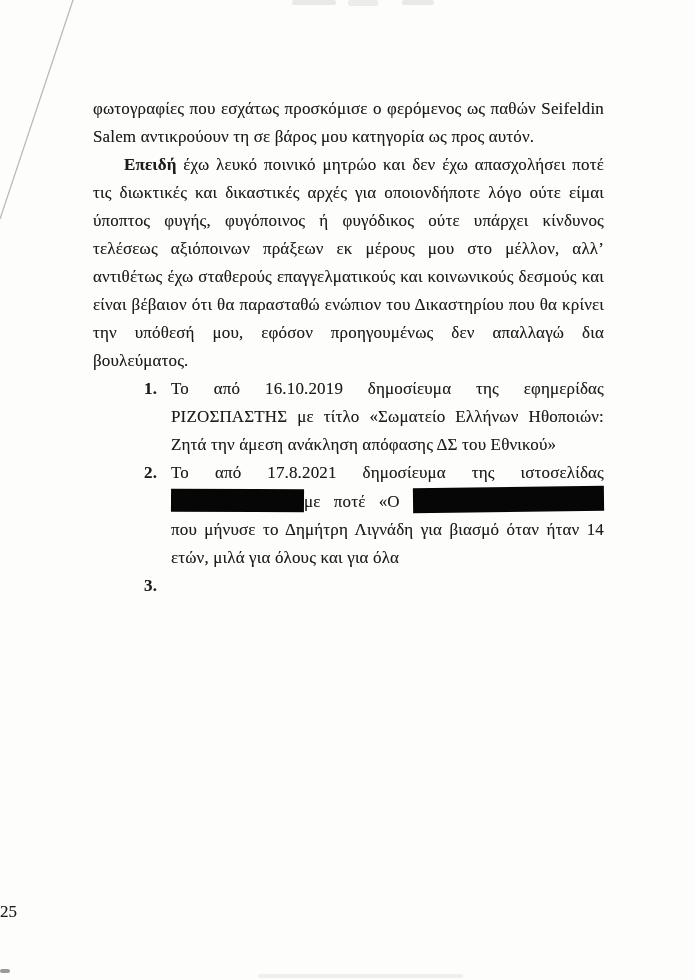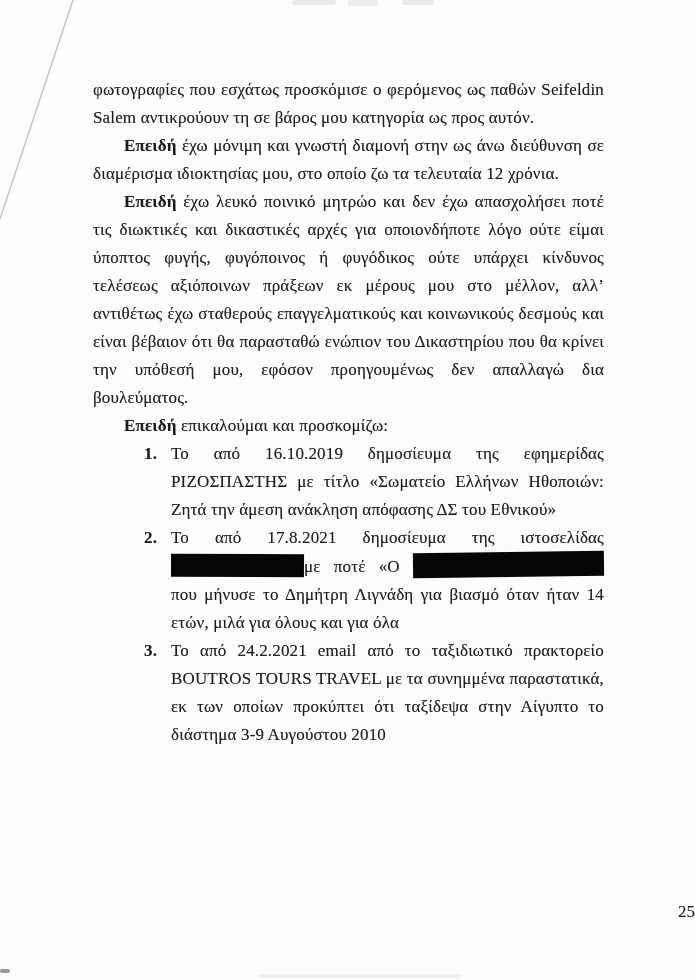--- a/index.html
+++ b/index.html
@@ -39,21 +39,21 @@
     left: 93px;
     top: 76px;
     width: 511px;
     font-size: 17px;
     line-height: 28px;
     text-align: justify;
     letter-spacing: 0.15px;
     text-shadow: 0 0 0.45px rgba(20,20,20,0.4);
   }
   .para { text-indent: 31px; }
-  .para.no-indent { text-indent: 0; }
+  .para.no-indent { text-indent: 0; margin-top: 19px; }
   .lead { font-weight: 700; }
 
   .list { margin-left: 51px; }
   .list-item {
     position: relative;
     padding-left: 27px;
     text-align: justify;
   }
   .list-item .num {
     position: absolute;
@@ -65,21 +65,21 @@
     background: #060606;
     vertical-align: -5px;
   }
   .redaction.r1 { width: 133px; height: 23px; transform: rotate(0.3deg); }
   .redaction.r2 { width: 191px; height: 25px; transform: rotate(-0.7deg); }
 
   .page-number {
     position: absolute;
     left: 0; right: 0;
     top: 902px;
-    text-align: right;
+    text-align: left;
     font-size: 17px;
     color: #1c1c1c;
     text-shadow: 0 0 0.45px rgba(20,20,20,0.4);
   }
 </style>
 </head>
 <body>
 
 <div class="page">
 
@@ -90,42 +90,40 @@
   <div class="smudge s-top1"></div>
   <div class="smudge s-top2"></div>
   <div class="smudge s-top3"></div>
   <div class="smudge s-bot1"></div>
   <div class="smudge s-bot2"></div>
 
   <div class="content">
 
     <p class="para no-indent"><span>φωτογραφίες που εσχάτως προσκόμισε ο φερόμενος ως παθών Seifeldin Salem αντικρούουν τη σε βάρος μου κατηγορία ως προς αυτόν.</span></p>
 
-    <p class="para"><span class="lead">Επειδή</span><span> έχω μόνιμη και γνωστή διαμονή στην ως άνω διεύθυνση σε διαμέρισμα ιδιοκτησίας μου, στο οποίο ζω τα τελευταία 12 χρόνια.</span></p>
 
     <p class="para"><span class="lead">Επειδή</span><span> έχω λευκό ποινικό μητρώο και δεν έχω απασχολήσει ποτέ τις διωκτικές και δικαστικές αρχές για οποιονδήποτε λόγο ούτε είμαι ύποπτος φυγής, φυγόποινος ή φυγόδικος ούτε υπάρχει κίνδυνος τελέσεως αξιόποινων πράξεων εκ μέρους μου στο μέλλον, αλλ’ αντιθέτως έχω σταθερούς επαγγελματικούς και κοινωνικούς δεσμούς και είναι βέβαιον ότι θα παρασταθώ ενώπιον του Δικαστηρίου που θα κρίνει την υπόθεσή μου, εφόσον προηγουμένως δεν απαλλαγώ δια βουλεύματος.</span></p>
 
 
-    <p class="para"><span class="lead">Επειδή</span><span> επικαλούμαι και προσκομίζω:</span></p>
 
     <div class="list">
 
       <div class="list-item">
         <span class="num">1.</span><span>Το από 16.10.2019 δημοσίευμα της εφημερίδας ΡΙΖΟΣΠΑΣΤΗΣ με τίτλο «Σωματείο Ελλήνων Ηθοποιών: Ζητά την άμεση ανάκληση απόφασης ΔΣ του Εθνικού»</span>
       </div>
 
       <div class="list-item">
         <span class="num">2.</span><span>Το από 17.8.2021 δημοσίευμα της ιστοσελίδας</span>
         <span class="redaction r1"></span><span>με ποτέ «Ο</span>
         <span class="redaction r2"></span>
         <span>που μήνυσε το Δημήτρη Λιγνάδη για βιασμό όταν ήταν 14 ετών, μιλά για όλους και για όλα</span>
       </div>
 
       <div class="list-item">
-        <span class="num">3.</span><span>Το από 24.2.2021 email από το ταξιδιωτικό πρακτορείο BOUTROS TOURS TRAVEL με τα συνημμένα παραστατικά, εκ των οποίων προκύπτει ότι ταξίδεψα στην Αίγυπτο το διάστημα 3-9 Αυγούστου 2010</span>
+        <span class="num">3.</span>
       </div>
 
     </div>
   </div>
 
   <div class="page-number">25</div>
 
 </div>
 
 </body></html>

